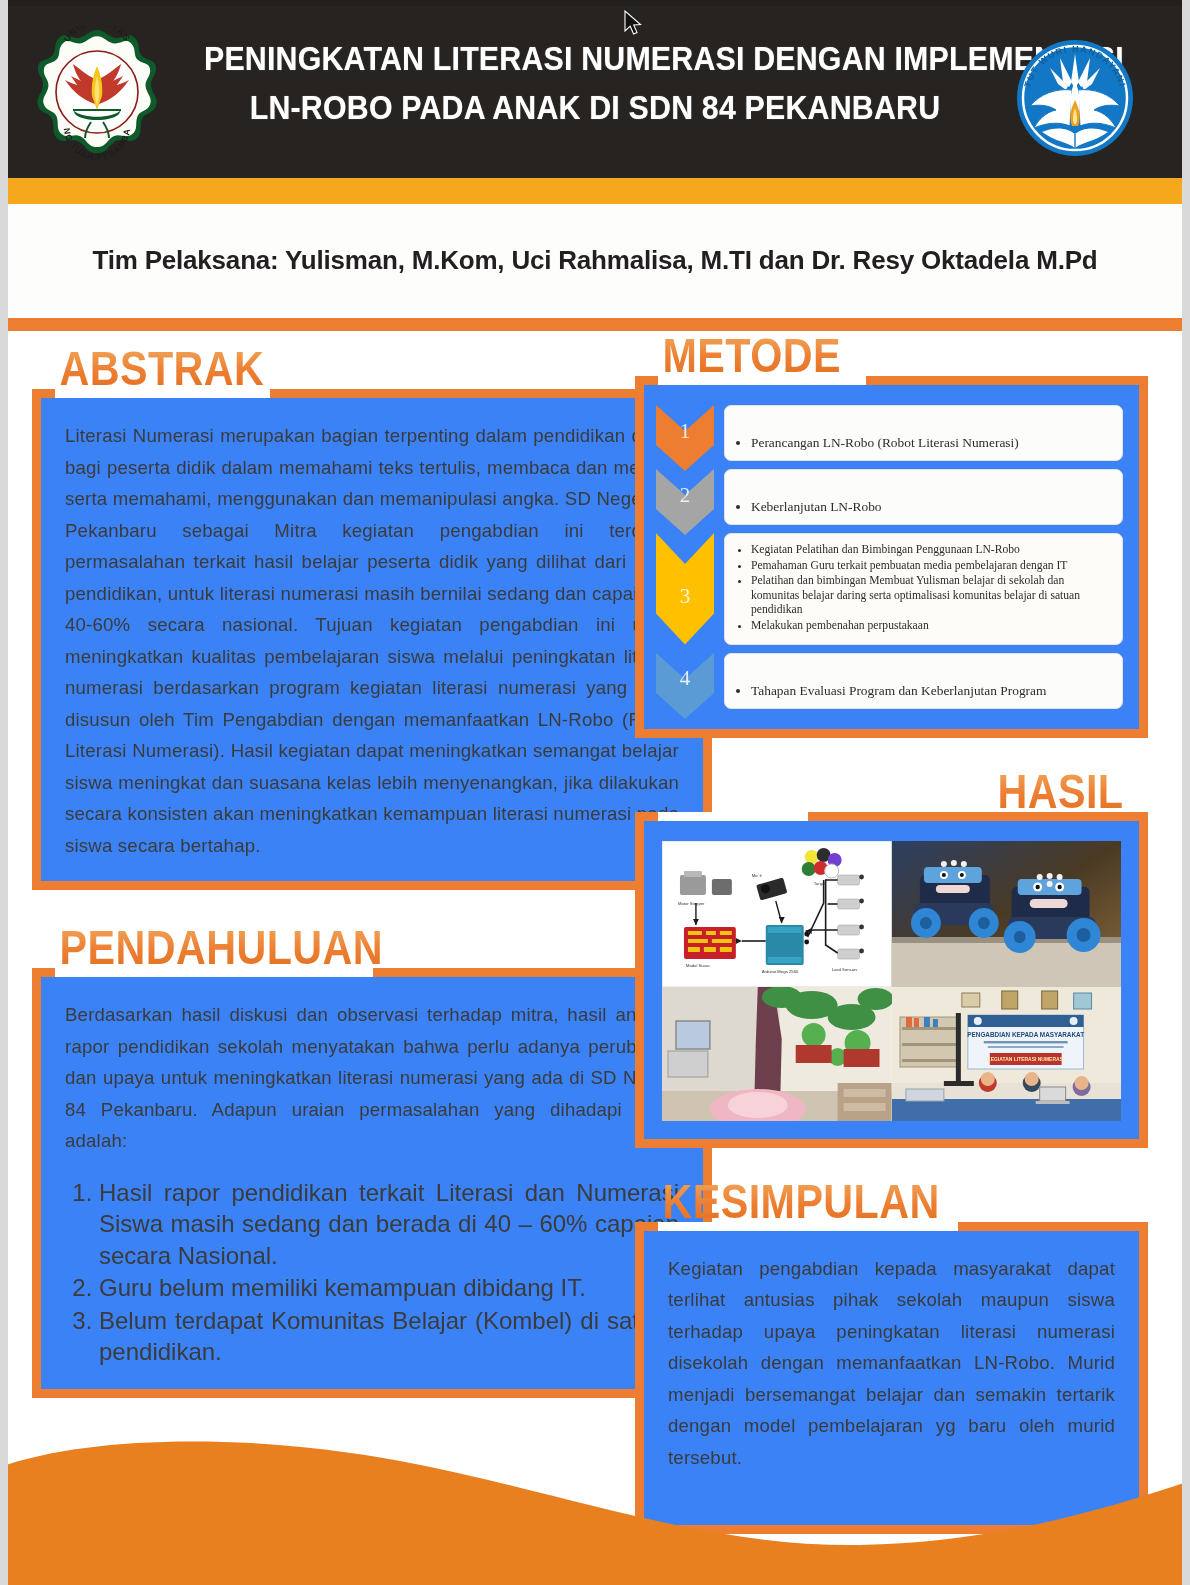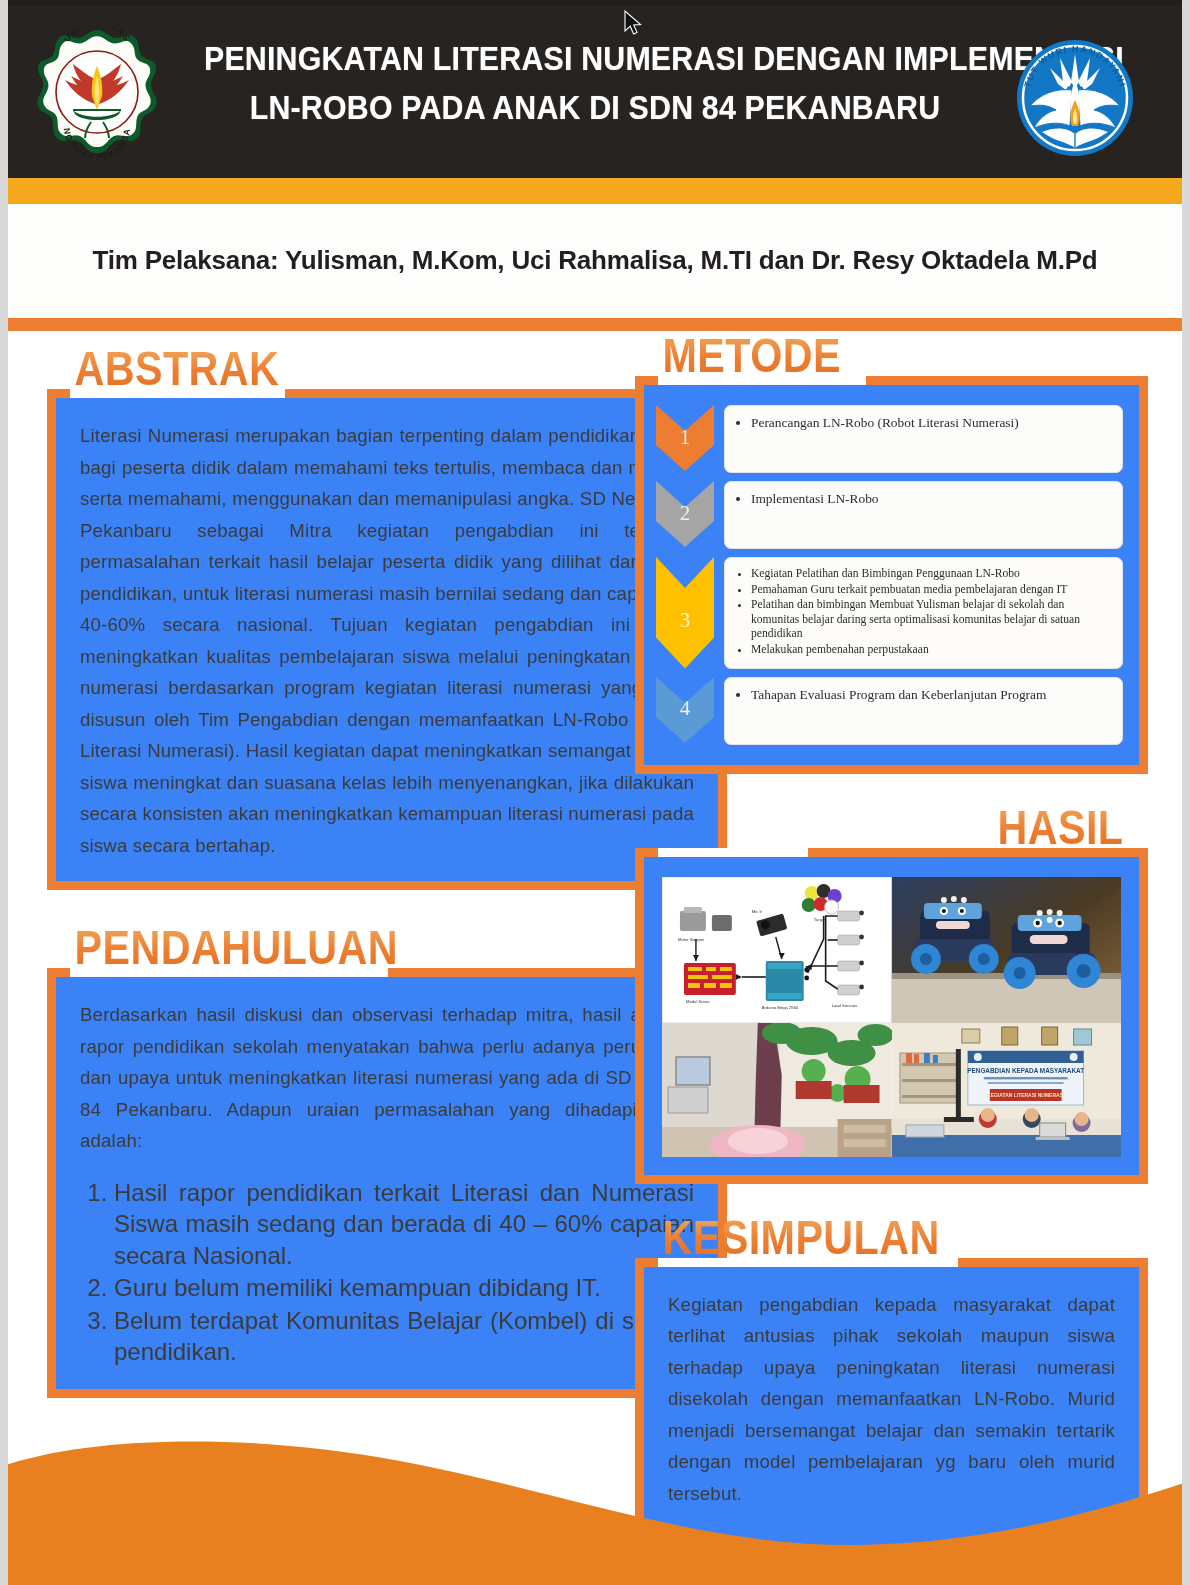--- a/index.html
+++ b/index.html
@@ -75,21 +75,21 @@
   
   .orange-rule{
     position:absolute;left:8px;top:318px;width:1174px;height:13px;
     background:#ed7d31;
   }
   
   .cursor{
     position:absolute;left:624px;top:10px;width:20px;height:28px;z-index:40;
   }
   
-  .col-left{position:absolute;left:47px;top:345px;width:680px;}
+  .col-left{position:absolute;left:32px;top:345px;width:680px;}
   .col-right{position:absolute;left:635px;top:332px;width:513px;}
 
   
   .section{position:relative;margin-bottom:22px;}
   .sec-title{
     position:relative;z-index:3;
     font-family:"Liberation Sans",sans-serif;
     font-weight:bold;
     font-size:48px;
     line-height:48px;
@@ -151,23 +151,23 @@
     font-family:"Liberation Serif",serif;
     font-size:21px;color:#ffffff;opacity:.85;
     margin-top:-4px;
   }
   .step-card{
     flex:1;
     border:1px solid #e3e3e3;
     border-radius:7px;
     background:#fcfcfb;
     margin-left:10px;
-    padding:8px 12px 20px 10px;
+    padding:8px 12px 8px 10px;
     min-height:38px;
-    display:flex;align-items:flex-start;
+    display:flex;align-items:flex-end;
   }
   .step-card.tall{align-items:flex-start;background:#fdfcf8;}
   .step-card ul{
     margin:0;padding:0 0 0 16px;
     font-family:"Liberation Serif",serif;
     font-size:13.4px;
     line-height:17px;
     color:#2c2c2c;
   }
   .step-card ul li{margin:0 0 1px 0;}
@@ -339,21 +339,21 @@
 
           <div class="step" style="min-height:48px;">
             <div class="chev">
               <svg viewBox="0 0 58 80" preserveAspectRatio="none" style="height:80px;">
                 <path d="M0 0 L29 26 L58 0 L58 40 L29 66 L0 40 Z" fill="#A5A5A5"></path>
               </svg>
               <span>2</span>
             </div>
             <div class="step-card">
               <ul>
-                <li>Implementasi LN-Robo</li>
+                <li>Keberlanjutan LN-Robo</li>
               </ul>
             </div>
           </div>
 
           <div class="step" style="min-height:96px;">
             <div class="chev">
               <svg viewBox="0 0 58 80" preserveAspectRatio="none" style="height:124px;">
                 <path d="M0 0 L29 20 L58 0 L58 52 L29 72 L0 52 Z" fill="#FFC000"></path>
               </svg>
               <span style="margin-top:16px;">3</span>

